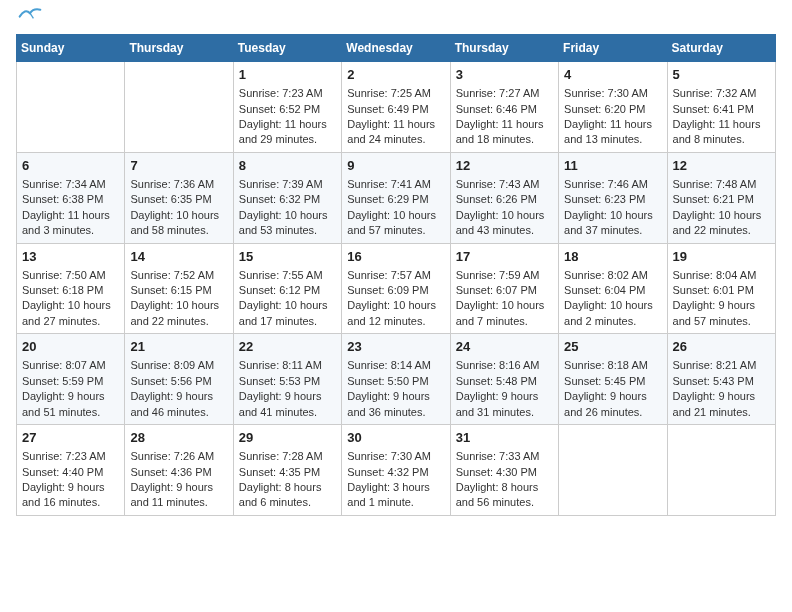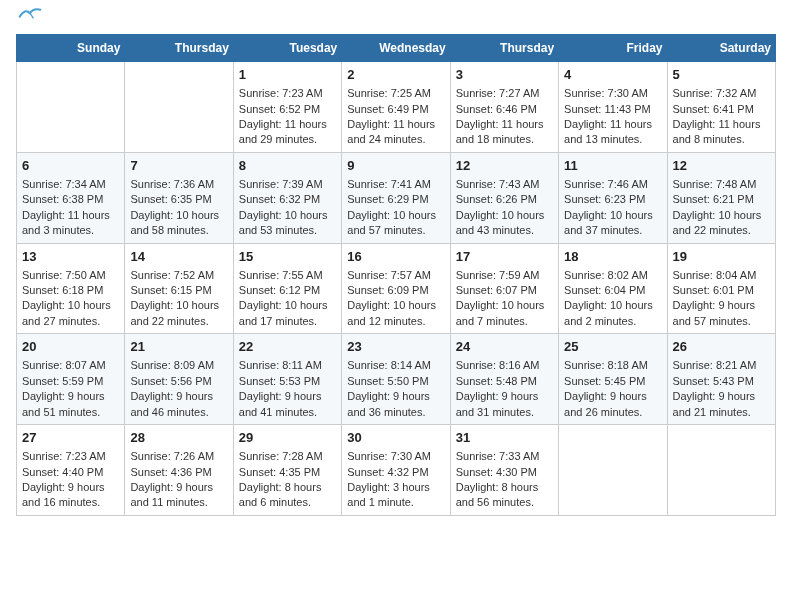--- a/index.html
+++ b/index.html
@@ -54,21 +54,21 @@
       border-collapse: collapse;
       font-size: 11px;
     }
     .calendar thead tr th {
       background: #2e6da4;
       color: #fff;
       padding: 6px 4px;
       font-size: 12px;
       font-weight: bold;
       border: 1px solid #2e6da4;
-      text-align: right;
+      text-align: left;
     }
     .calendar tbody tr td {
       border: 1px solid #ccc;
       vertical-align: top;
       padding: 4px 5px;
       width: 107px;
       min-height: 70px;
       background: #fff;
       color: #333;
       line-height: 1.4;
@@ -138,21 +138,21 @@
         </td>
         <td>
           <span class="day-num">3</span>
           <div>Sunrise: 7:27 AM</div>
           <div>Sunset: 6:46 PM</div>
           <div>Daylight: 11 hours and 18 minutes.</div>
         </td>
         <td>
           <span class="day-num">4</span>
           <div>Sunrise: 7:30 AM</div>
-          <div>Sunset: 11:43 PM</div>
+          <div>Sunset: 6:20 PM</div>
           <div>Daylight: 11 hours and 13 minutes.</div>
         </td>
         <td>
           <span class="day-num">5</span>
           <div>Sunrise: 7:32 AM</div>
           <div>Sunset: 6:41 PM</div>
           <div>Daylight: 11 hours and 8 minutes.</div>
         </td>
       </tr>
       <tr>

